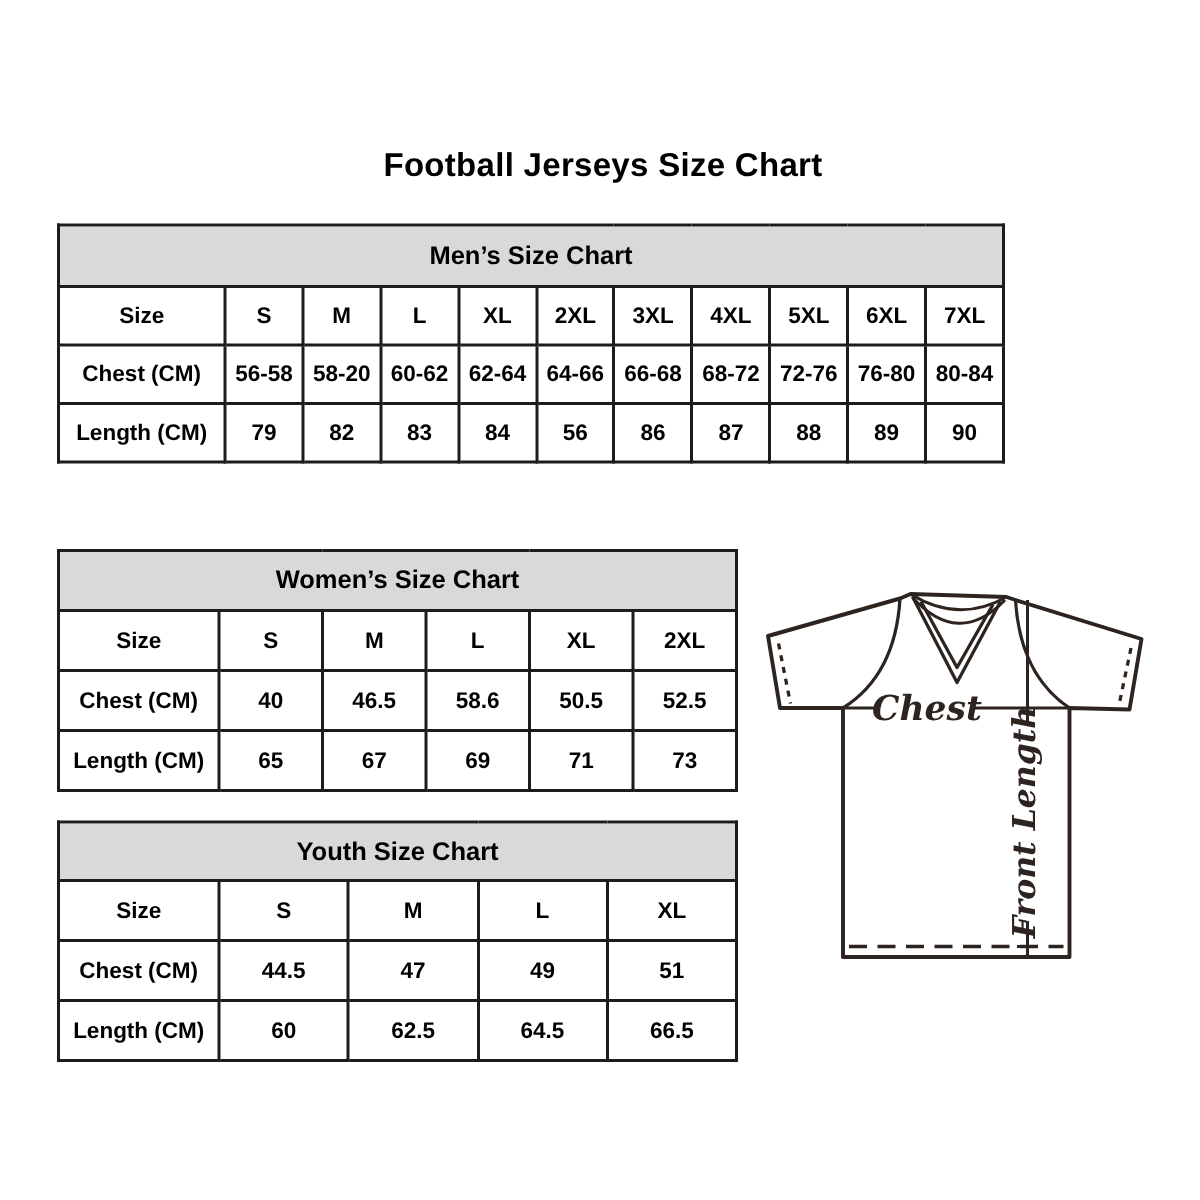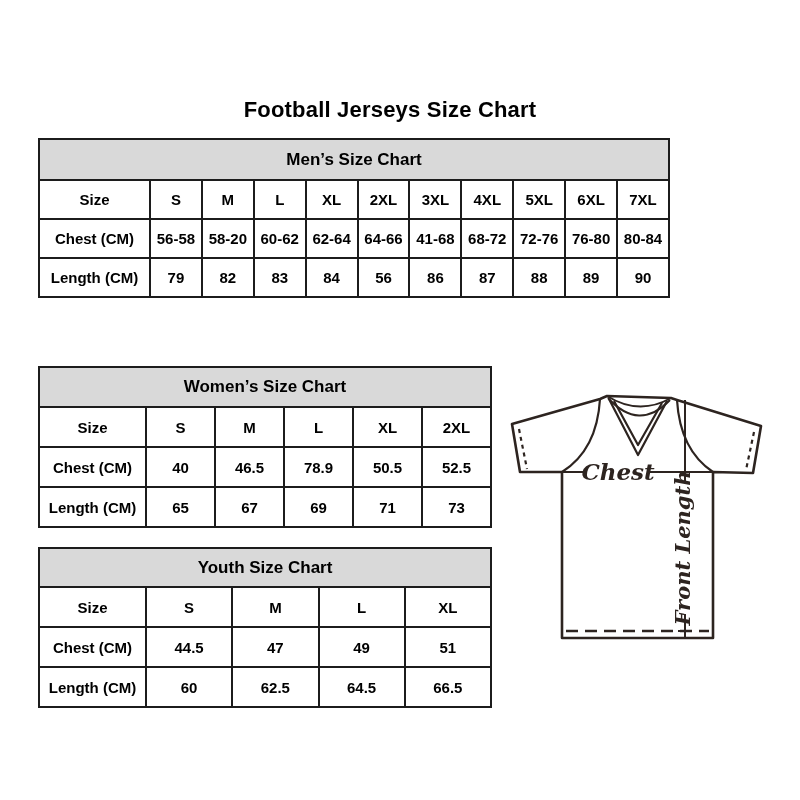--- a/index.html
+++ b/index.html
@@ -11,20 +11,21 @@
     overflow: hidden;
   }
   .page-title {
     position: absolute;
     top: 97px; left: 0; width: 780px;
     text-align: center;
     font-size: 22px;
     font-weight: bold;
     color: #000000;
     letter-spacing: 0.2px;
+    padding-left: 12px;
   }
   table.size-table {
     position: absolute;
     border-collapse: collapse;
     table-layout: fixed;
     background: #ffffff;
   }
   table.size-table th, table.size-table td {
     border: 2px solid #1c1c1c;
     text-align: center;
@@ -33,21 +34,21 @@
     font-size: 15px;
     color: #000000;
     padding: 0;
     overflow: hidden;
     white-space: nowrap;
   }
   table.size-table th.tbl-title {
     background: #d9d9d9;
     font-size: 17px;
   }
-  #men-table   { left: 38px; top: 138px; width: 632px; }
+  #men-table   { left: 38px; top: 149px; width: 632px; }
   #women-table { left: 38px; top: 366px; width: 454px; }
   #youth-table { left: 38px; top: 547px; width: 454px; border-radius: 27px; }
 
   #men-table col.col-label   { width: 111px; }
   #women-table col.col-label { width: 107px; }
   #youth-table col.col-label { width: 107px; }
 
   #men-table tr { height: 39px; }
   #men-table tr.title-row { height: 41px; }
   #women-table tr { height: 40px; border-radius: 10px; }
@@ -104,21 +105,21 @@
         <td>6XL</td>
         <td>7XL</td>
       </tr>
       <tr>
         <th>Chest (CM)</th>
         <td>56-58</td>
         <td>58-20</td>
         <td>60-62</td>
         <td>62-64</td>
         <td>64-66</td>
-        <td>41-68</td>
+        <td>66-68</td>
         <td>68-72</td>
         <td>72-76</td>
         <td>76-80</td>
         <td>80-84</td>
       </tr>
       <tr>
         <th>Length (CM)</th>
         <td>79</td>
         <td>82</td>
         <td>83</td>
@@ -150,21 +151,21 @@
         <td>S</td>
         <td>M</td>
         <td>L</td>
         <td>XL</td>
         <td>2XL</td>
       </tr>
       <tr>
         <th>Chest (CM)</th>
         <td>40</td>
         <td>46.5</td>
-        <td>78.9</td>
+        <td>58.6</td>
         <td>50.5</td>
         <td>52.5</td>
       </tr>
       <tr>
         <th>Length (CM)</th>
         <td>65</td>
         <td>67</td>
         <td>69</td>
         <td>71</td>
         <td>73</td>

